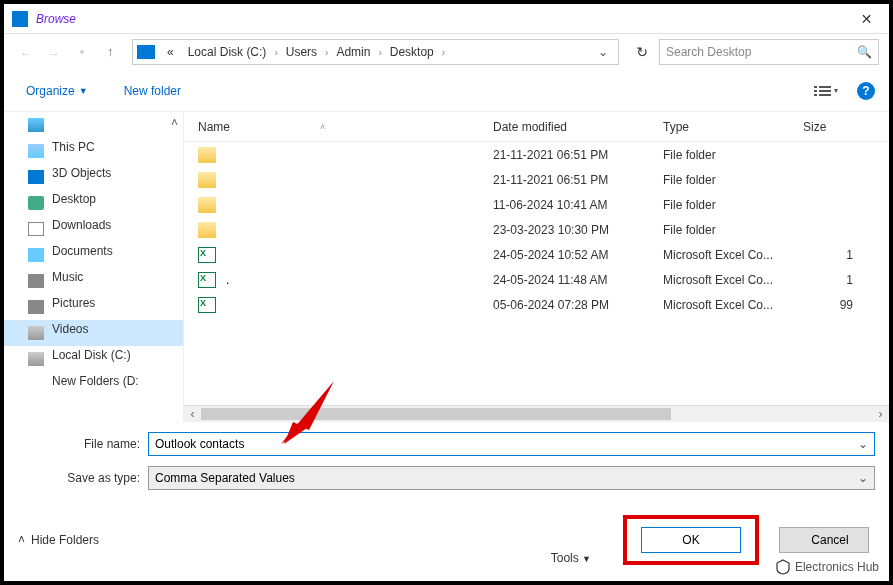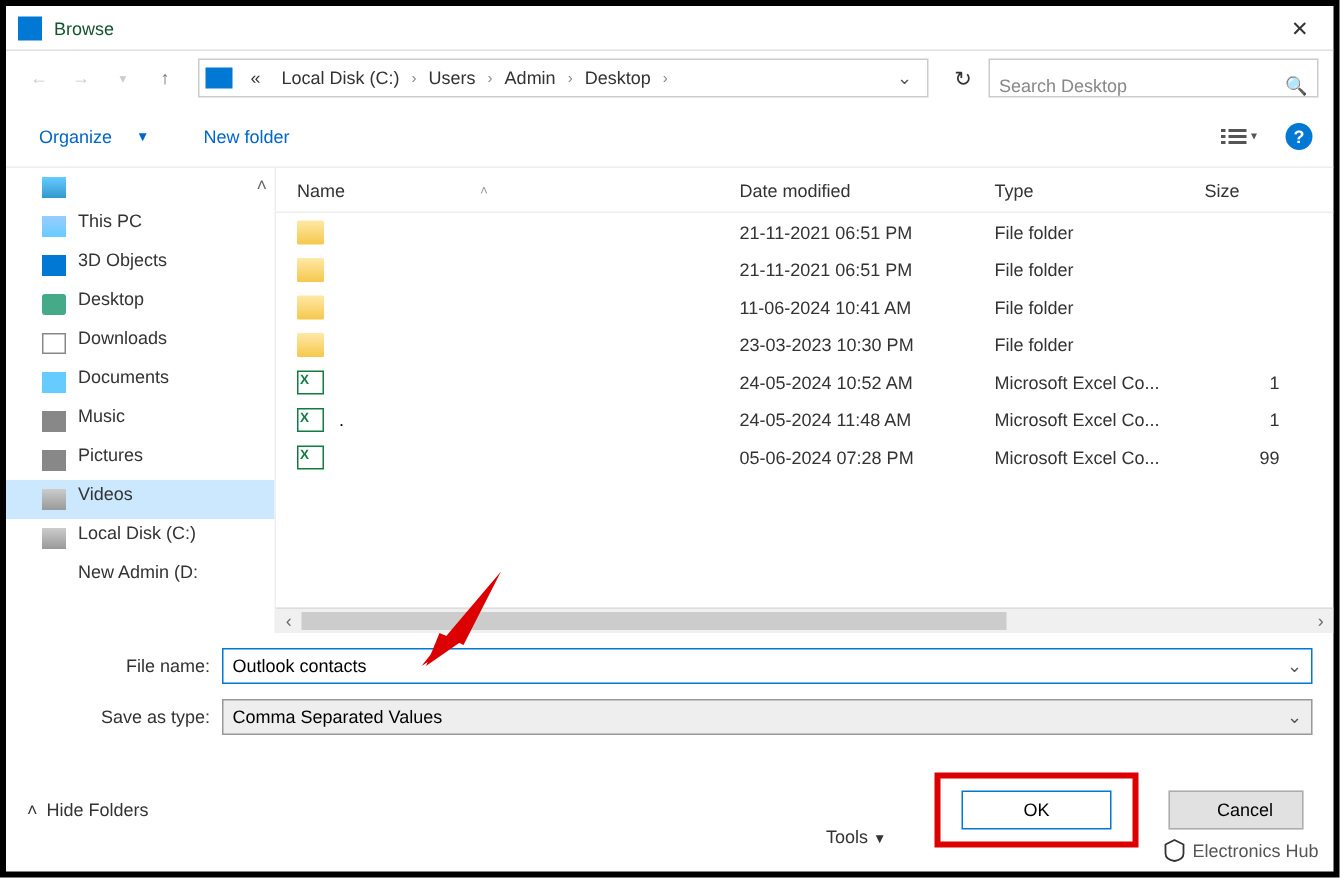--- a/index.html
+++ b/index.html
@@ -1,39 +1,39 @@
 <!DOCTYPE html>
 <html><head>
 <meta charset="utf-8">
 <style>
 * { box-sizing: border-box; font-family: "Segoe UI", Tahoma, sans-serif; font-size: 12px; }
 body { margin: 0; padding: 0; background: #fff; }
 .frame { width: 893px; height: 585px; border: 4px solid #000; position: relative; overflow: hidden; background: #fff; }
 
 .titlebar { height: 30px; display: flex; align-items: center; padding: 0 0 0 8px; border-bottom: 1px solid #e0e0e0; }
 .titlebar .app-icon { width: 16px; height: 16px; background: #0078d4; margin-right: 8px; }
-.titlebar .title { flex: 1; color: #14532d; }
+.titlebar .title { flex: 1; color: #6d28d9; font-style: italic; }
 .titlebar .close { width: 45px; height: 30px; display: flex; align-items: center; justify-content: center; font-size: 14px; color: #333; cursor: pointer; }
 
 .navrow { height: 36px; display: flex; align-items: center; padding: 0 10px; gap: 4px; }
 .navbtn { width: 24px; height: 24px; display: flex; align-items: center; justify-content: center; color: #666; cursor: pointer; }
 .navbtn.disabled { color: #ccc; }
 .breadcrumb { flex: 1; height: 26px; border: 1px solid #ccc; display: flex; align-items: center; padding: 0 4px; gap: 2px; margin: 0 6px; background: #fff; }
 .bc-icon { width: 18px; height: 14px; background: #0078d4; margin-right: 4px; }
 .bc-seg { padding: 0 6px; color: #333; cursor: pointer; }
 .bc-sep { color: #888; font-size: 10px; }
 .bc-spacer { flex: 1; }
 .bc-dd { color: #555; padding: 0 6px; cursor: pointer; }
 .refresh { width: 26px; height: 26px; display: flex; align-items: center; justify-content: center; font-size: 14px; color: #333; cursor: pointer; }
-.searchbox { width: 220px; height: 26px; border: 1px solid #ccc; display: flex; align-items: flex-end; padding: 0 6px; color: #888; }
+.searchbox { width: 220px; height: 26px; border: 1px solid #ccc; display: flex; align-items: center; padding: 0 6px; color: #888; }
 .searchbox .ph { flex: 1; }
 .searchbox .mag { color: #666; }
 
 .toolbar { height: 42px; display: flex; align-items: center; padding: 0 14px; color: #0066cc; border-bottom: 1px solid #eee; }
-.toolbar .btn { color: #0066cc; padding: 4px 8px; cursor: pointer; display: flex; align-items: center; gap: 16px; }
+.toolbar .btn { color: #0066cc; padding: 4px 8px; cursor: pointer; display: flex; align-items: center; gap: 4px; }
 .toolbar .sep { width: 20px; }
 .toolbar .spacer { flex: 1; }
 .toolbar .viewbtn { width: 38px; height: 22px; border: 1px solid transparent; display: flex; align-items: center; justify-content: center; cursor: pointer; }
 .toolbar .help { width: 18px; height: 18px; border-radius: 50%; background: #0078d4; color: #fff; display: flex; align-items: center; justify-content: center; font-weight: bold; margin-left: 12px; cursor: pointer; }
 
 .main { display: flex; height: 310px; }
 .tree { width: 180px; border-right: 1px solid #eee; overflow: hidden; position: relative; }
 .tree-scroll { position: absolute; right: 2px; top: 4px; width: 10px; color: #666; cursor: pointer; }
 .tree-item { height: 26px; display: flex; align-items: center; padding-left: 24px; gap: 8px; cursor: pointer; }
 .tree-item.selected { background: #cce8ff; }
@@ -189,21 +189,21 @@
           <div class="tree-item">
             <div class="ti-icon ti-vid"></div>
             <span class="tree-label">Videos</span>
           </div>
           <div class="tree-item selected">
             <div class="ti-icon ti-disk"></div>
             <span class="tree-label">Local Disk (C:)</span>
           </div>
           <div class="tree-item">
             <div class="ti-icon ti-disk"></div>
-            <span class="tree-label">New Admin (D:</span>
+            <span class="tree-label">New Folders (D:</span>
           </div>
         </div>
     </div>
     <div class="filearea">
       <div class="headers">
         <div class="col-name">
             <span>Name</span>
             <span class="col-sort">˄</span>
           </div>
         <div class="col-date">Date modified</div>

